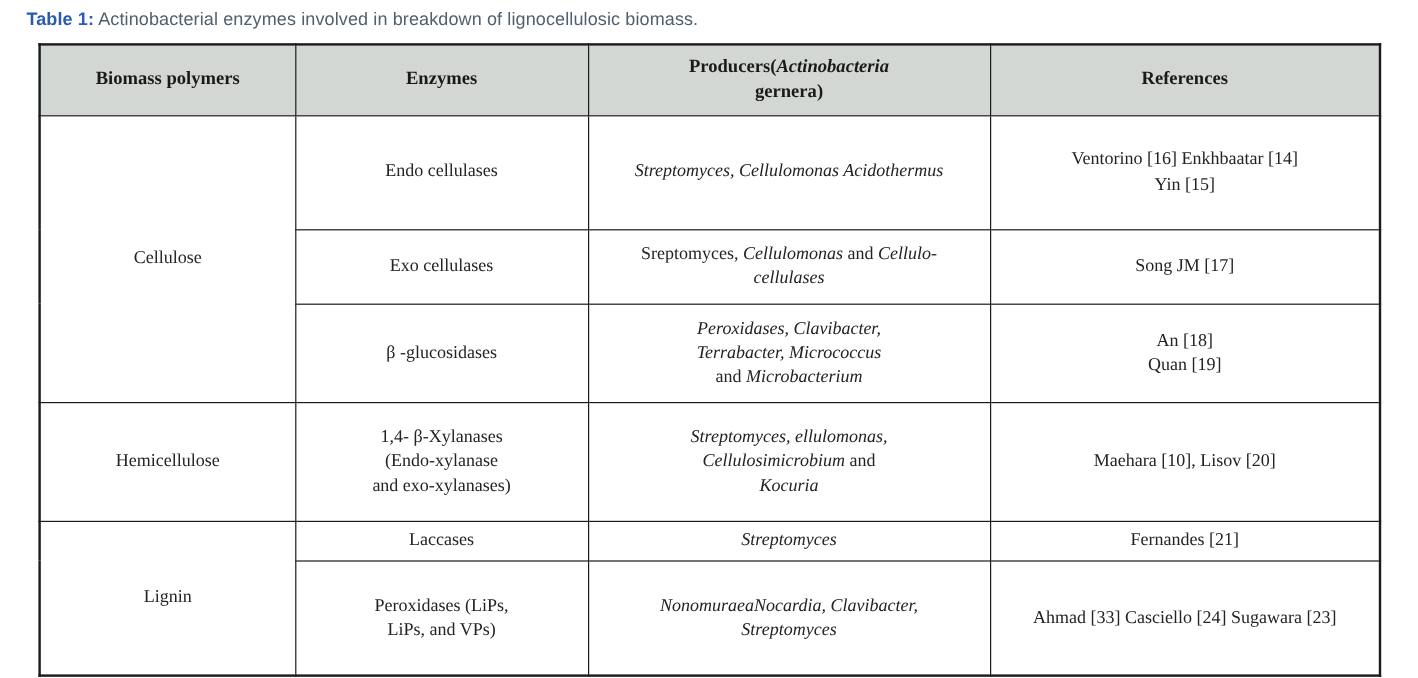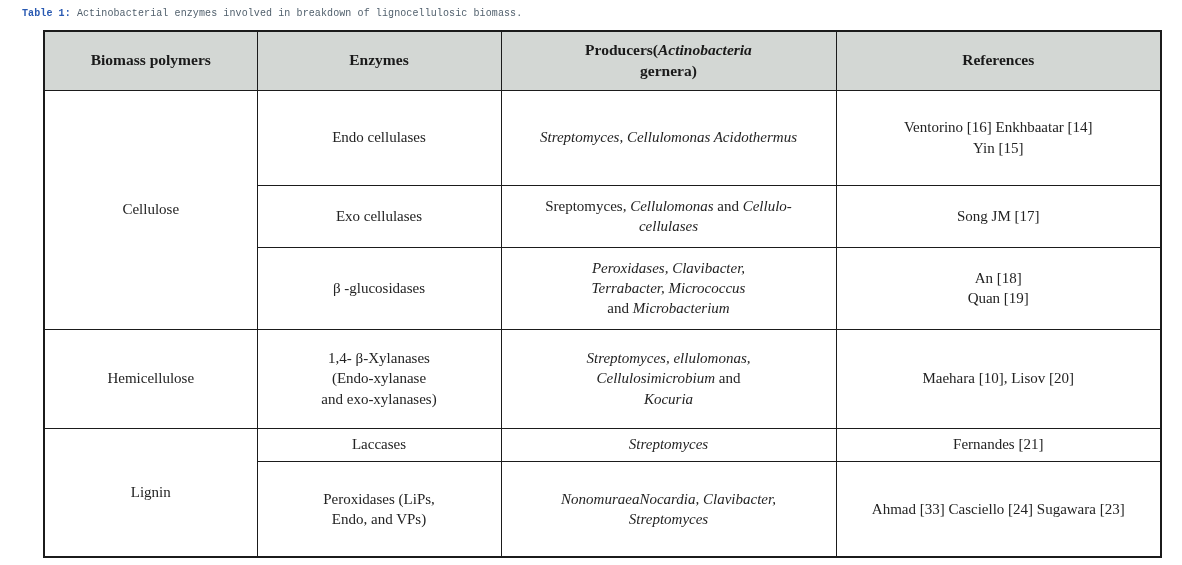--- a/index.html
+++ b/index.html
@@ -4,34 +4,34 @@
 <style>
   html, body {
     margin: 0;
     padding: 0;
     width: 1182px;
     height: 565px;
     background: #ffffff;
     overflow: hidden;
   }
   .caption {
-    font-family: Liberation Mono, monospace;
-    font-size: 10px;
+    font-family: Liberation Sans, sans-serif;
+    font-size: 15px;
     margin: 8px 0 0 22px;
     color: #51606d;
     letter-spacing: 0.1px;
   }
   .caption .cap-label {
     color: #2a5ab2;
     font-weight: bold;
   }
   table.data-table {
     border-collapse: collapse;
     table-layout: fixed;
-    margin: 11px 0 0 43px;
+    margin: 11px 0 0 32px;
     width: 1117px;
     font-family: "Liberation Serif", serif;
     font-size: 15px;
     color: #232323;
     border: 2px solid #1b1b1b;
   }
   .data-table td, .data-table th {
     border: 1px solid #1b1b1b;
     text-align: center;
     vertical-align: middle;
@@ -91,18 +91,18 @@
       <td><i>Streptomyces, ellulomonas,</i><br><i>Cellulosimicrobium</i><span> and</span><br><i>Kocuria</i></td>
       <td><span>Maehara [10], Lisov [20]</span></td>
     </tr>
     <tr style="height:33px">
       <td rowspan="2"><span>Lignin</span></td>
       <td><span>Laccases</span></td>
       <td><i>Streptomyces</i></td>
       <td><span>Fernandes [21]</span></td>
     </tr>
     <tr style="height:96px">
-      <td><span>Peroxidases (LiPs,</span><br><span>Endo, and VPs)</span></td>
+      <td><span>Peroxidases (LiPs,</span><br><span>LiPs, and VPs)</span></td>
       <td><i>NonomuraeaNocardia, Clavibacter,</i><br><i>Streptomyces</i></td>
       <td><span>Ahmad [33] Casciello [24] Sugawara [23]</span></td>
     </tr>
   </tbody>
 </table>
 
 </body></html>

